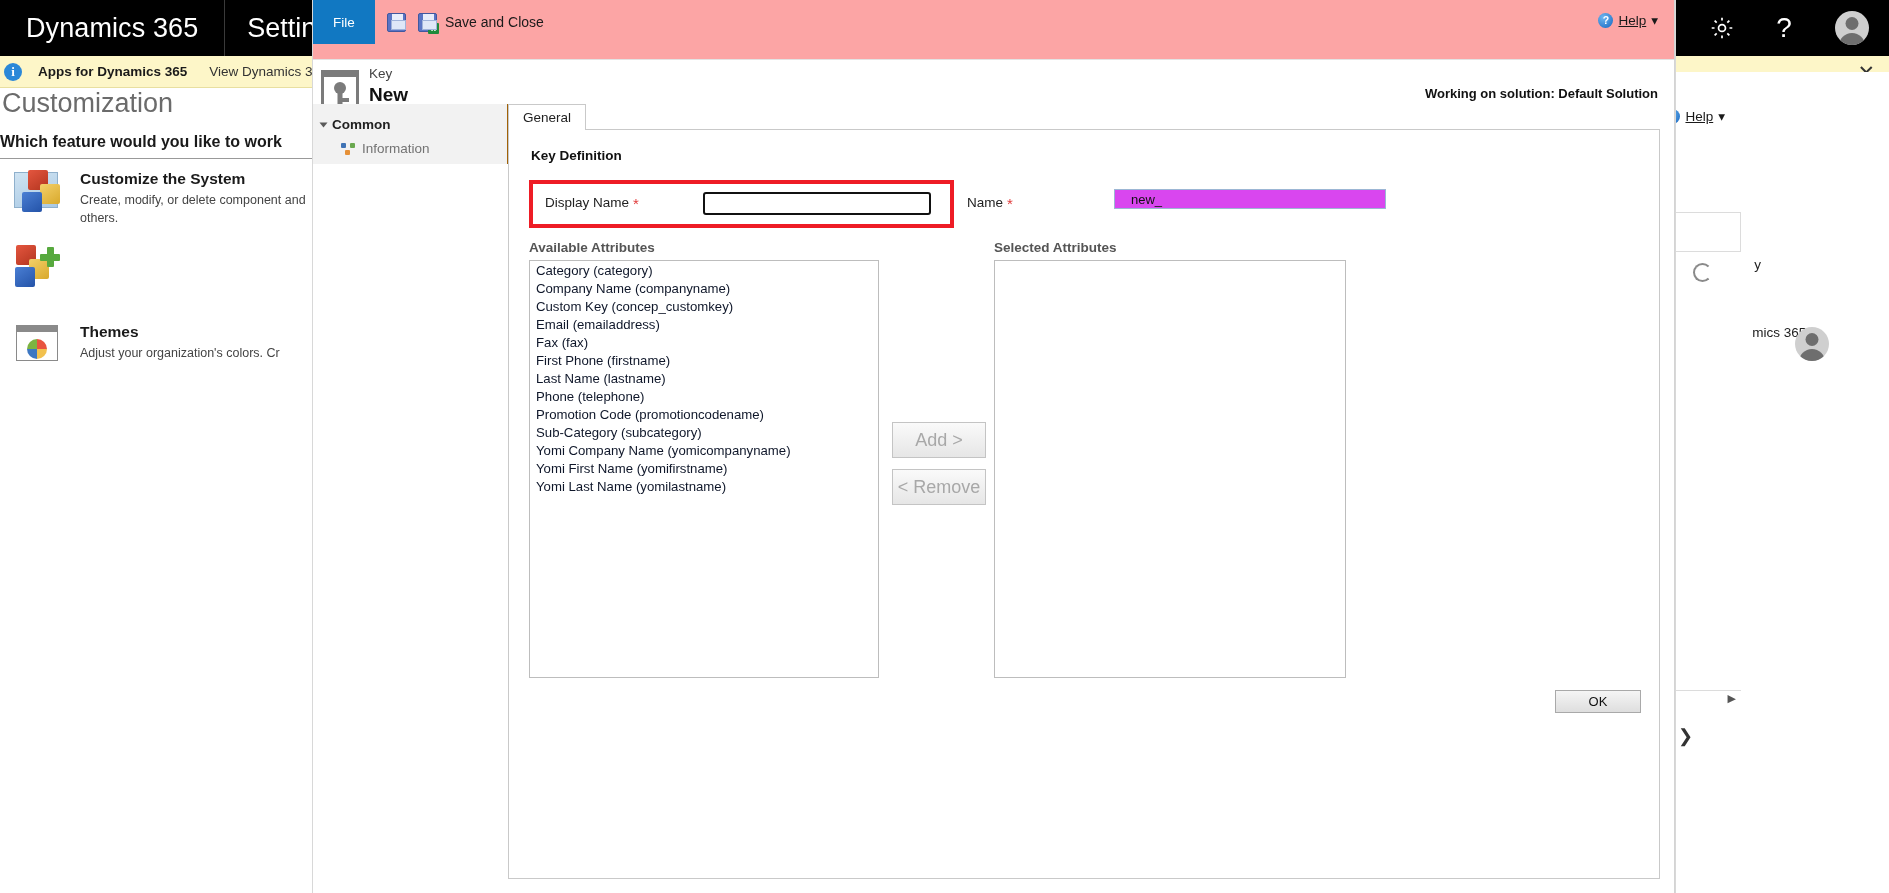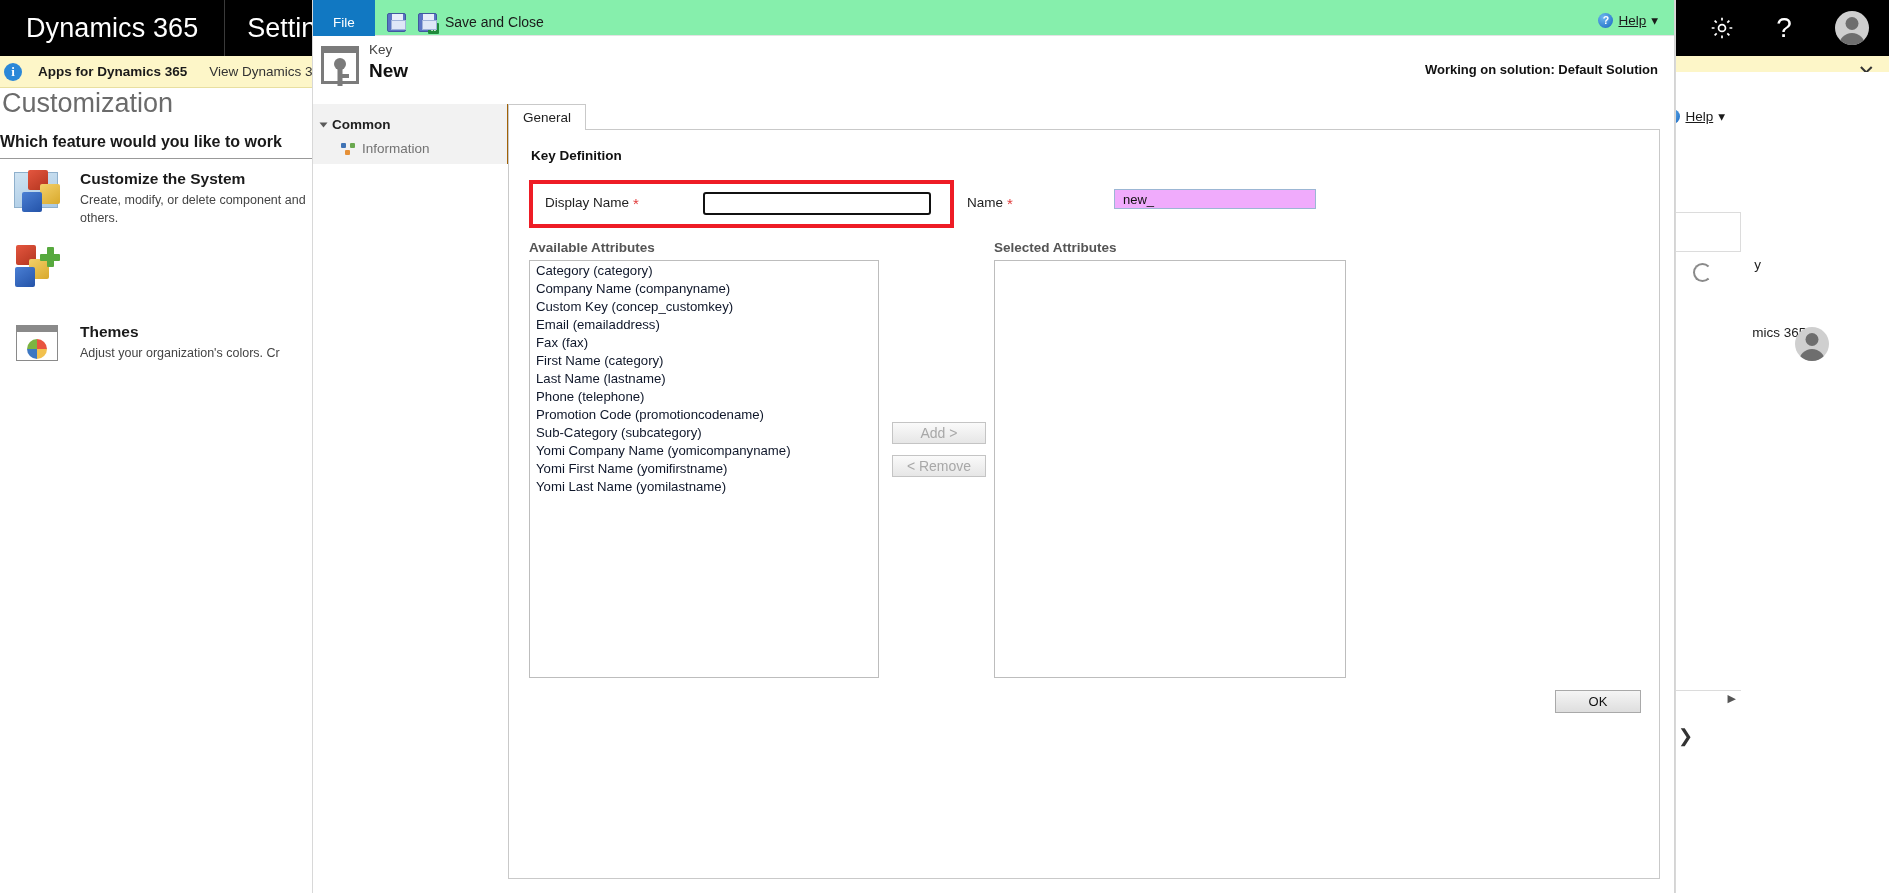--- a/index.html
+++ b/index.html
@@ -124,21 +124,21 @@
   }
   .rt-avatar::before{ content:""; position:absolute; left:50%; top:6px; width:13px; height:13px; border-radius:50%; background:#6e6e6e; transform:translateX(-50%);}
   .rt-avatar::after{ content:""; position:absolute; left:50%; top:22px; width:26px; height:20px; border-radius:13px 13px 0 0; background:#6e6e6e; transform:translateX(-50%);}
 
   
   .dialog {
     position:absolute; left:313px; top:0; width:1362px; height:893px;
     background:#ffffff; border-right:1px solid #d4d4d4;
     box-shadow:0 0 0 1px #d8d8d8;
   }
-  .ribbon { position:relative; height:36px; background:#86efac; border-bottom:1px solid #e3e3e3; }
+  .ribbon { position:relative; height:60px; background:#fca5a5; border-bottom:1px solid #e3e3e3; }
   .file-tab {
     position:absolute; left:0; top:0; width:62px; height:44px;
     background:#1178c2; color:#ffffff; font-size:13.5px;
     display:flex; align-items:center; justify-content:center;
   }
   .ribbon-cmds { position:absolute; left:74px; top:0; height:44px; display:flex; align-items:center; gap:12px; }
   .cmd { display:flex; align-items:center; gap:8px; font-size:14px; color:#1a1a1a; }
   .floppy {
     width:19px; height:19px; background:#5a74c4; border-radius:2px; position:relative;
     border:1px solid #41589e;
@@ -206,34 +206,34 @@
   .row-fields { position:absolute; left:20px; top:50px; width:835px; height:48px; display:flex; align-items:center; }
   .lbl { font-size:13.5px; color:#222; }
   .req { color:#e03a3a; font-size:15px; margin-left:4px; vertical-align:middle; }
   .txt-display {
     position:absolute; left:174px; top:12px; width:228px; height:23px;
     border:2px solid #111; border-radius:3px; background:#fff; padding:0 5px;
     font-size:13px; font-family:"Liberation Sans", sans-serif; outline:none;
   }
   .lbl-name { position:absolute; left:438px; top:15px; }
   .txt-name {
-    position:absolute; left:585px; top:9px; width:202px; height:20px;
-    border:1px solid #9cb6d4; background:#f0abfc; padding:0 8px;
+    position:absolute; left:585px; top:9px; width:272px; height:20px;
+    border:1px solid #9cb6d4; background:#d946ef; padding:0 16px;
     font-size:13px; color:#111; font-family:"Liberation Sans", sans-serif; outline:none;
   }
 
   .col-head { position:absolute; font-size:13.5px; font-weight:700; color:#555; }
   .listbox {
     position:absolute; border:1px solid #bdbdbd; background:#ffffff; overflow:auto;
   }
   .list-item {
     font-size:13.2px; color:#0f172a; padding:1.5px 6px; white-space:nowrap;
   }
   .btn-mid {
-    width:94px; height:22px; font-size:14px; color:#a8a8a8;
+    width:94px; height:36px; font-size:18px; color:#a8a8a8;
     background:linear-gradient(#fafafa,#e6e6e6); border:1px solid #c4c4c4;
     margin-bottom:11px; display:flex; align-items:center; justify-content:center;
   }
   .btn-ok {
     position:absolute; right:14px; bottom:56px; width:86px; height:23px;
     background:linear-gradient(#f5f5f5,#dedede); border:1px solid #a9a9a9;
     font-size:13px; color:#111; display:flex; align-items:center; justify-content:center;
   }
 </style>
 </head>
@@ -399,21 +399,21 @@
 
           <div class="col-head" style="left:20px; top:110px;">Available Attributes</div>
           <div class="col-head" style="left:485px; top:110px;">Selected Attributes</div>
 
           <div class="listbox" style="left:20px; top:130px; width:350px; height:418px;" id="avail-list">
               <div class="list-item">Category (category)</div>
               <div class="list-item">Company Name (companyname)</div>
               <div class="list-item">Custom Key (concep_customkey)</div>
               <div class="list-item">Email (emailaddress)</div>
               <div class="list-item">Fax (fax)</div>
-              <div class="list-item">First Name (category)</div>
+              <div class="list-item">First Phone (firstname)</div>
               <div class="list-item">Last Name (lastname)</div>
               <div class="list-item">Phone (telephone)</div>
               <div class="list-item">Promotion Code (promotioncodename)</div>
               <div class="list-item">Sub-Category (subcategory)</div>
               <div class="list-item">Yomi Company Name (yomicompanyname)</div>
               <div class="list-item">Yomi First Name (yomifirstname)</div>
               <div class="list-item">Yomi Last Name (yomilastname)</div>
             </div>
 
           <div class="listbox" style="left:485px; top:130px; width:352px; height:418px;" id="sel-list"></div>

